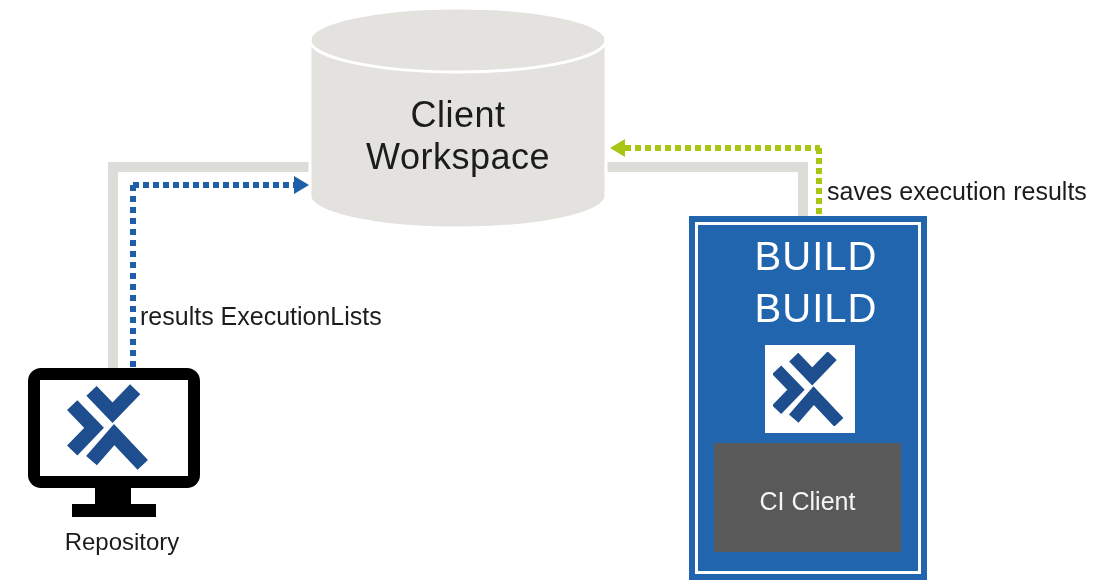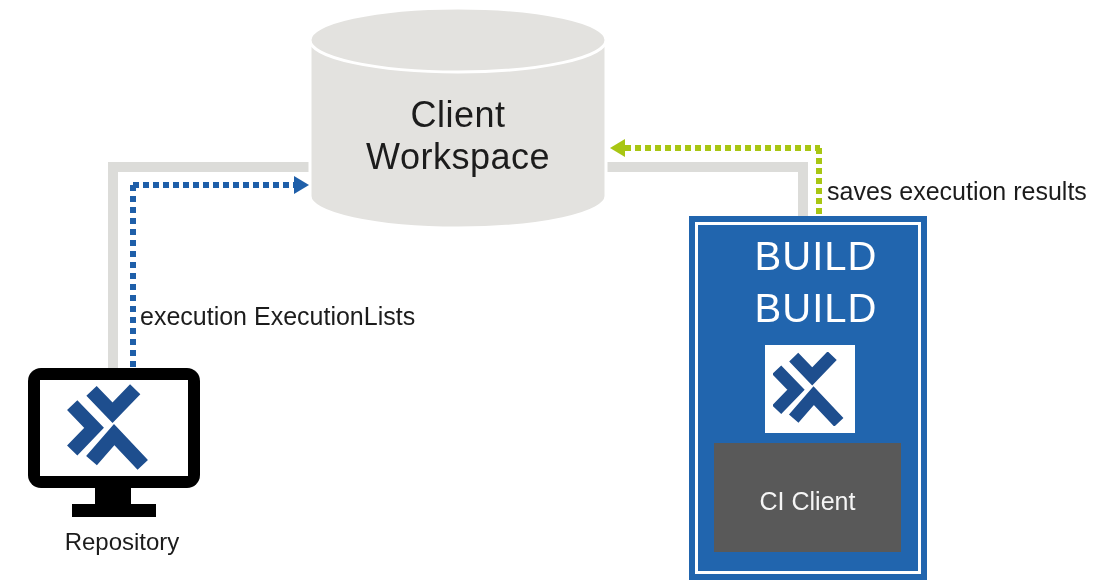--- a/index.html
+++ b/index.html
@@ -75,21 +75,21 @@
     <ellipse class="cyl-fill" cx="150" cy="36" rx="148" ry="32"></ellipse>
   </svg>
   <div class="repo-label">
     <span>Client</span>
     <span>Workspace</span>
   </div>
 
   <div class="dot-v blue" id="fwd-v"></div>
   <div class="dot-h blue" id="fwd-h"></div>
   <div id="fwd-head"></div>
-  <div class="edge-label" id="label-forwards">execution ExecutionLists</div>
+  <div class="edge-label" id="label-forwards">results ExecutionLists</div>
 
   <div class="dot-h green" id="sav-h"></div>
   <div class="dot-v green" id="sav-v"></div>
   <div id="sav-head"></div>
   <div class="edge-label" id="label-saves">saves execution results</div>
 
   <svg class="monitor" viewBox="0 0 172 150">
     <rect x="0" y="0" width="172" height="120" rx="13" fill="#000000"></rect>
     <rect x="12" y="12" width="148" height="96" fill="#ffffff"></rect>
     <rect x="67" y="118" width="36" height="20" fill="#000000"></rect>

